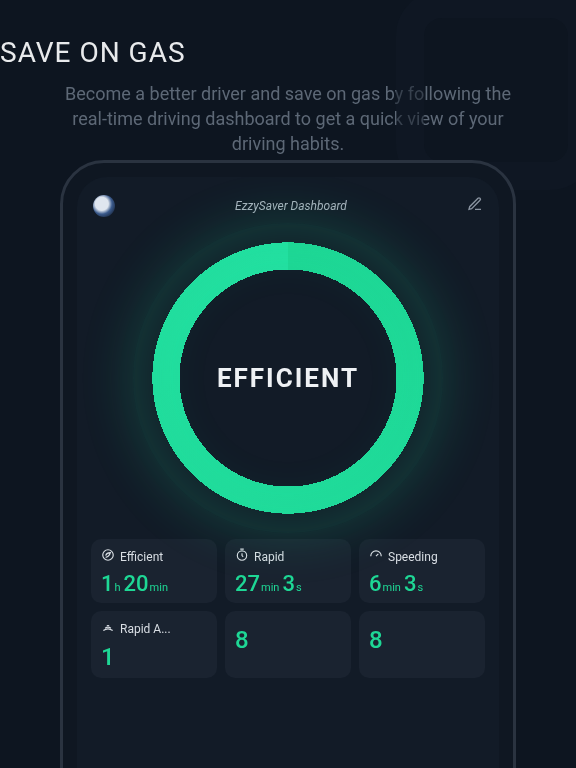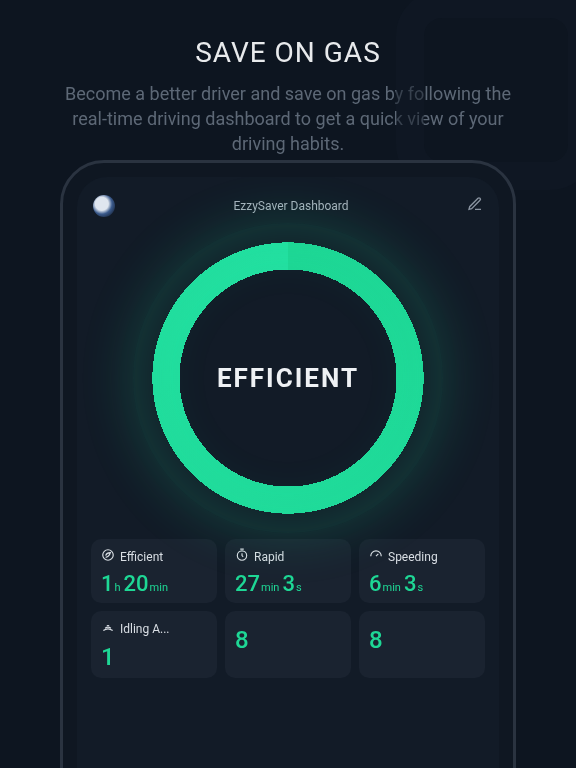--- a/index.html
+++ b/index.html
@@ -16,21 +16,21 @@
     position: absolute;
     top: -10px;
     right: -20px;
     width: 200px;
     height: 200px;
     border: 28px solid #121a26;
     border-radius: 46px;
     opacity: 0.5;
   }
   .headline {
-    text-align: center;
+    text-align: left;
     font-size: 28px;
     font-weight: 400;
     letter-spacing: 1px;
     margin-top: 36px;
     color: #e8eaec;
   }
   .subhead {
     text-align: center;
     font-size: 18px;
     color: #5d6876;
@@ -57,20 +57,21 @@
     background: #121b27;
     overflow: hidden;
     position: relative;
     padding: 16px 14px 0;
   }
   .app-header {
     display: flex;
     align-items: center;
     justify-content: space-between;
     padding: 2px 2px 10px;
+    font-style: italic;
   }
   .avatar {
     width: 22px;
     height: 22px;
     border-radius: 50%;
     background: radial-gradient(circle at 40% 40%, #dfe6ef 35%, #3a5a8c 55%, #1c2c45 80%);
   }
   .app-title {
     font-size: 12px;
     color: #a9b2bd;
@@ -225,21 +226,21 @@
             <span class="unit">s</span>
           </div>
         </div>
         <div class="card">
           <div class="card-head">
             <span><svg width="14" height="14" viewBox="0 0 24 24" fill="none" stroke="currentColor" stroke-width="2">
                 <path d="M4 18a14 14 0 0 1 16 0"></path>
                 <path d="M7 14a9 9 0 0 1 10 0"></path>
                 <path d="M10 10a4 4 0 0 1 4 0"></path>
               </svg></span>
-            <span>Idling A...</span>
+            <span>Rapid A...</span>
           </div>
           <div class="card-val">
             <span class="single">1</span>
           </div>
         </div>
         <div class="card">
           <div class="card-val">
             <span class="single">8</span>
           </div>
         </div>

